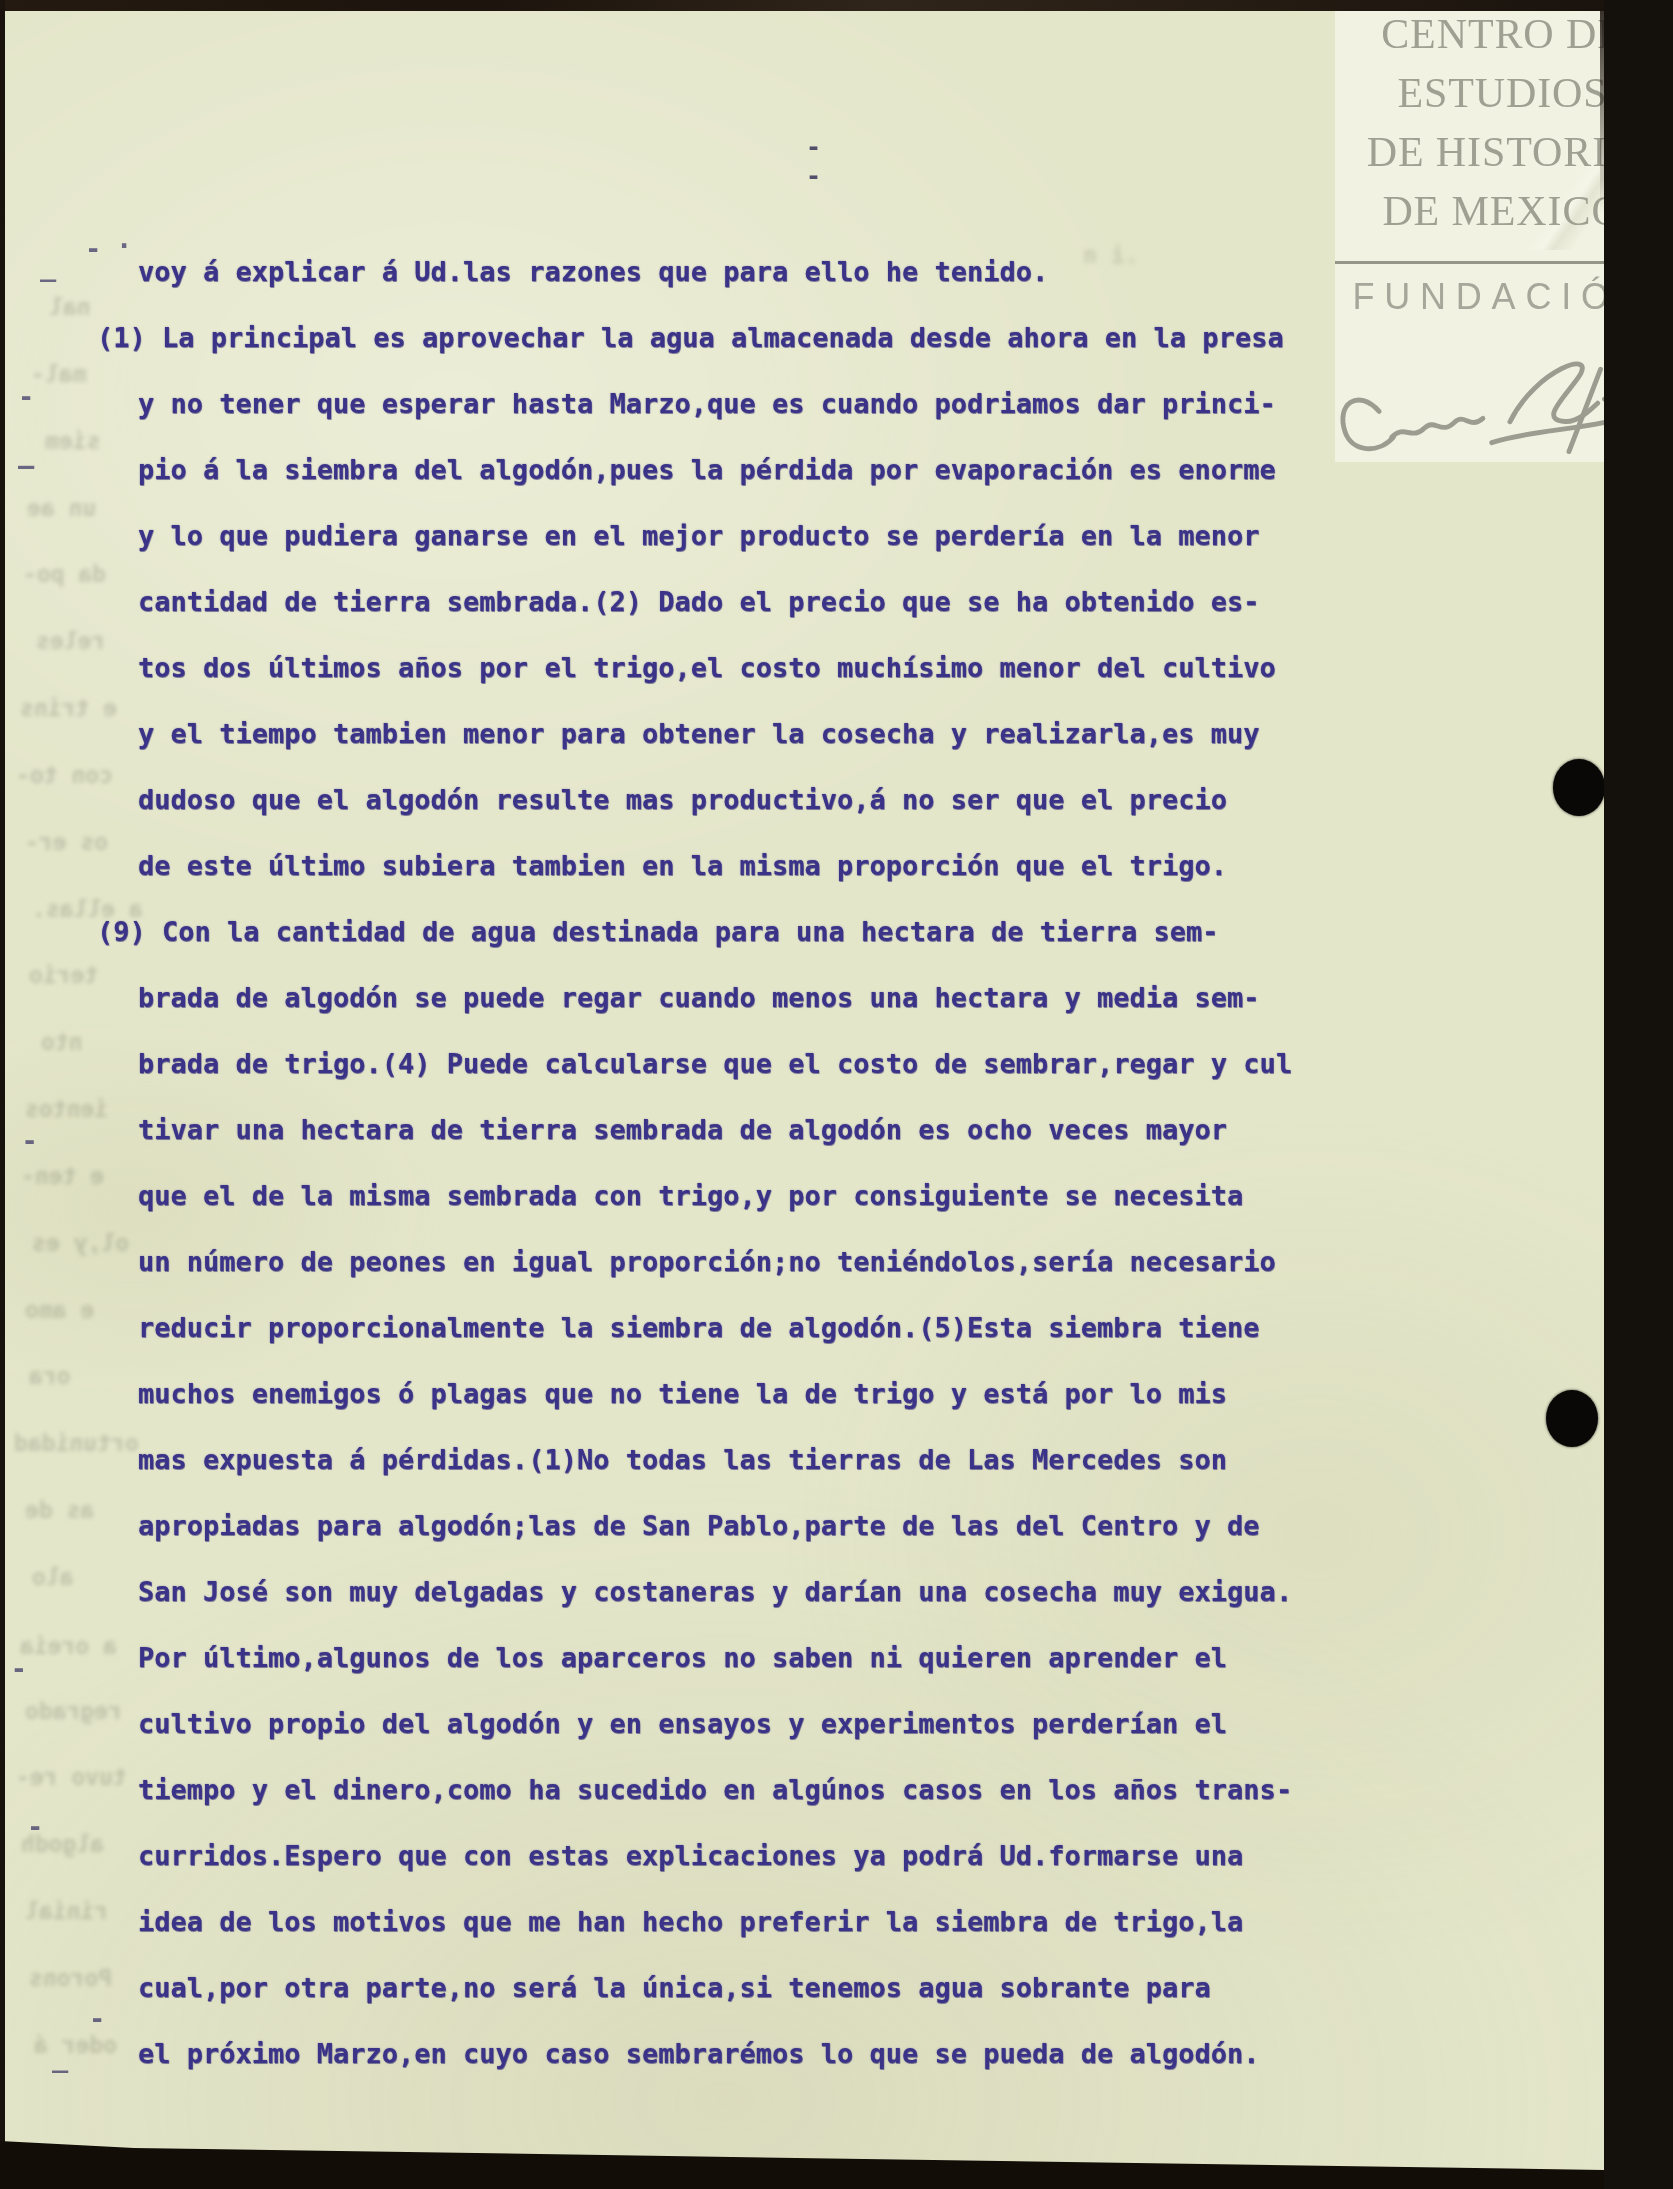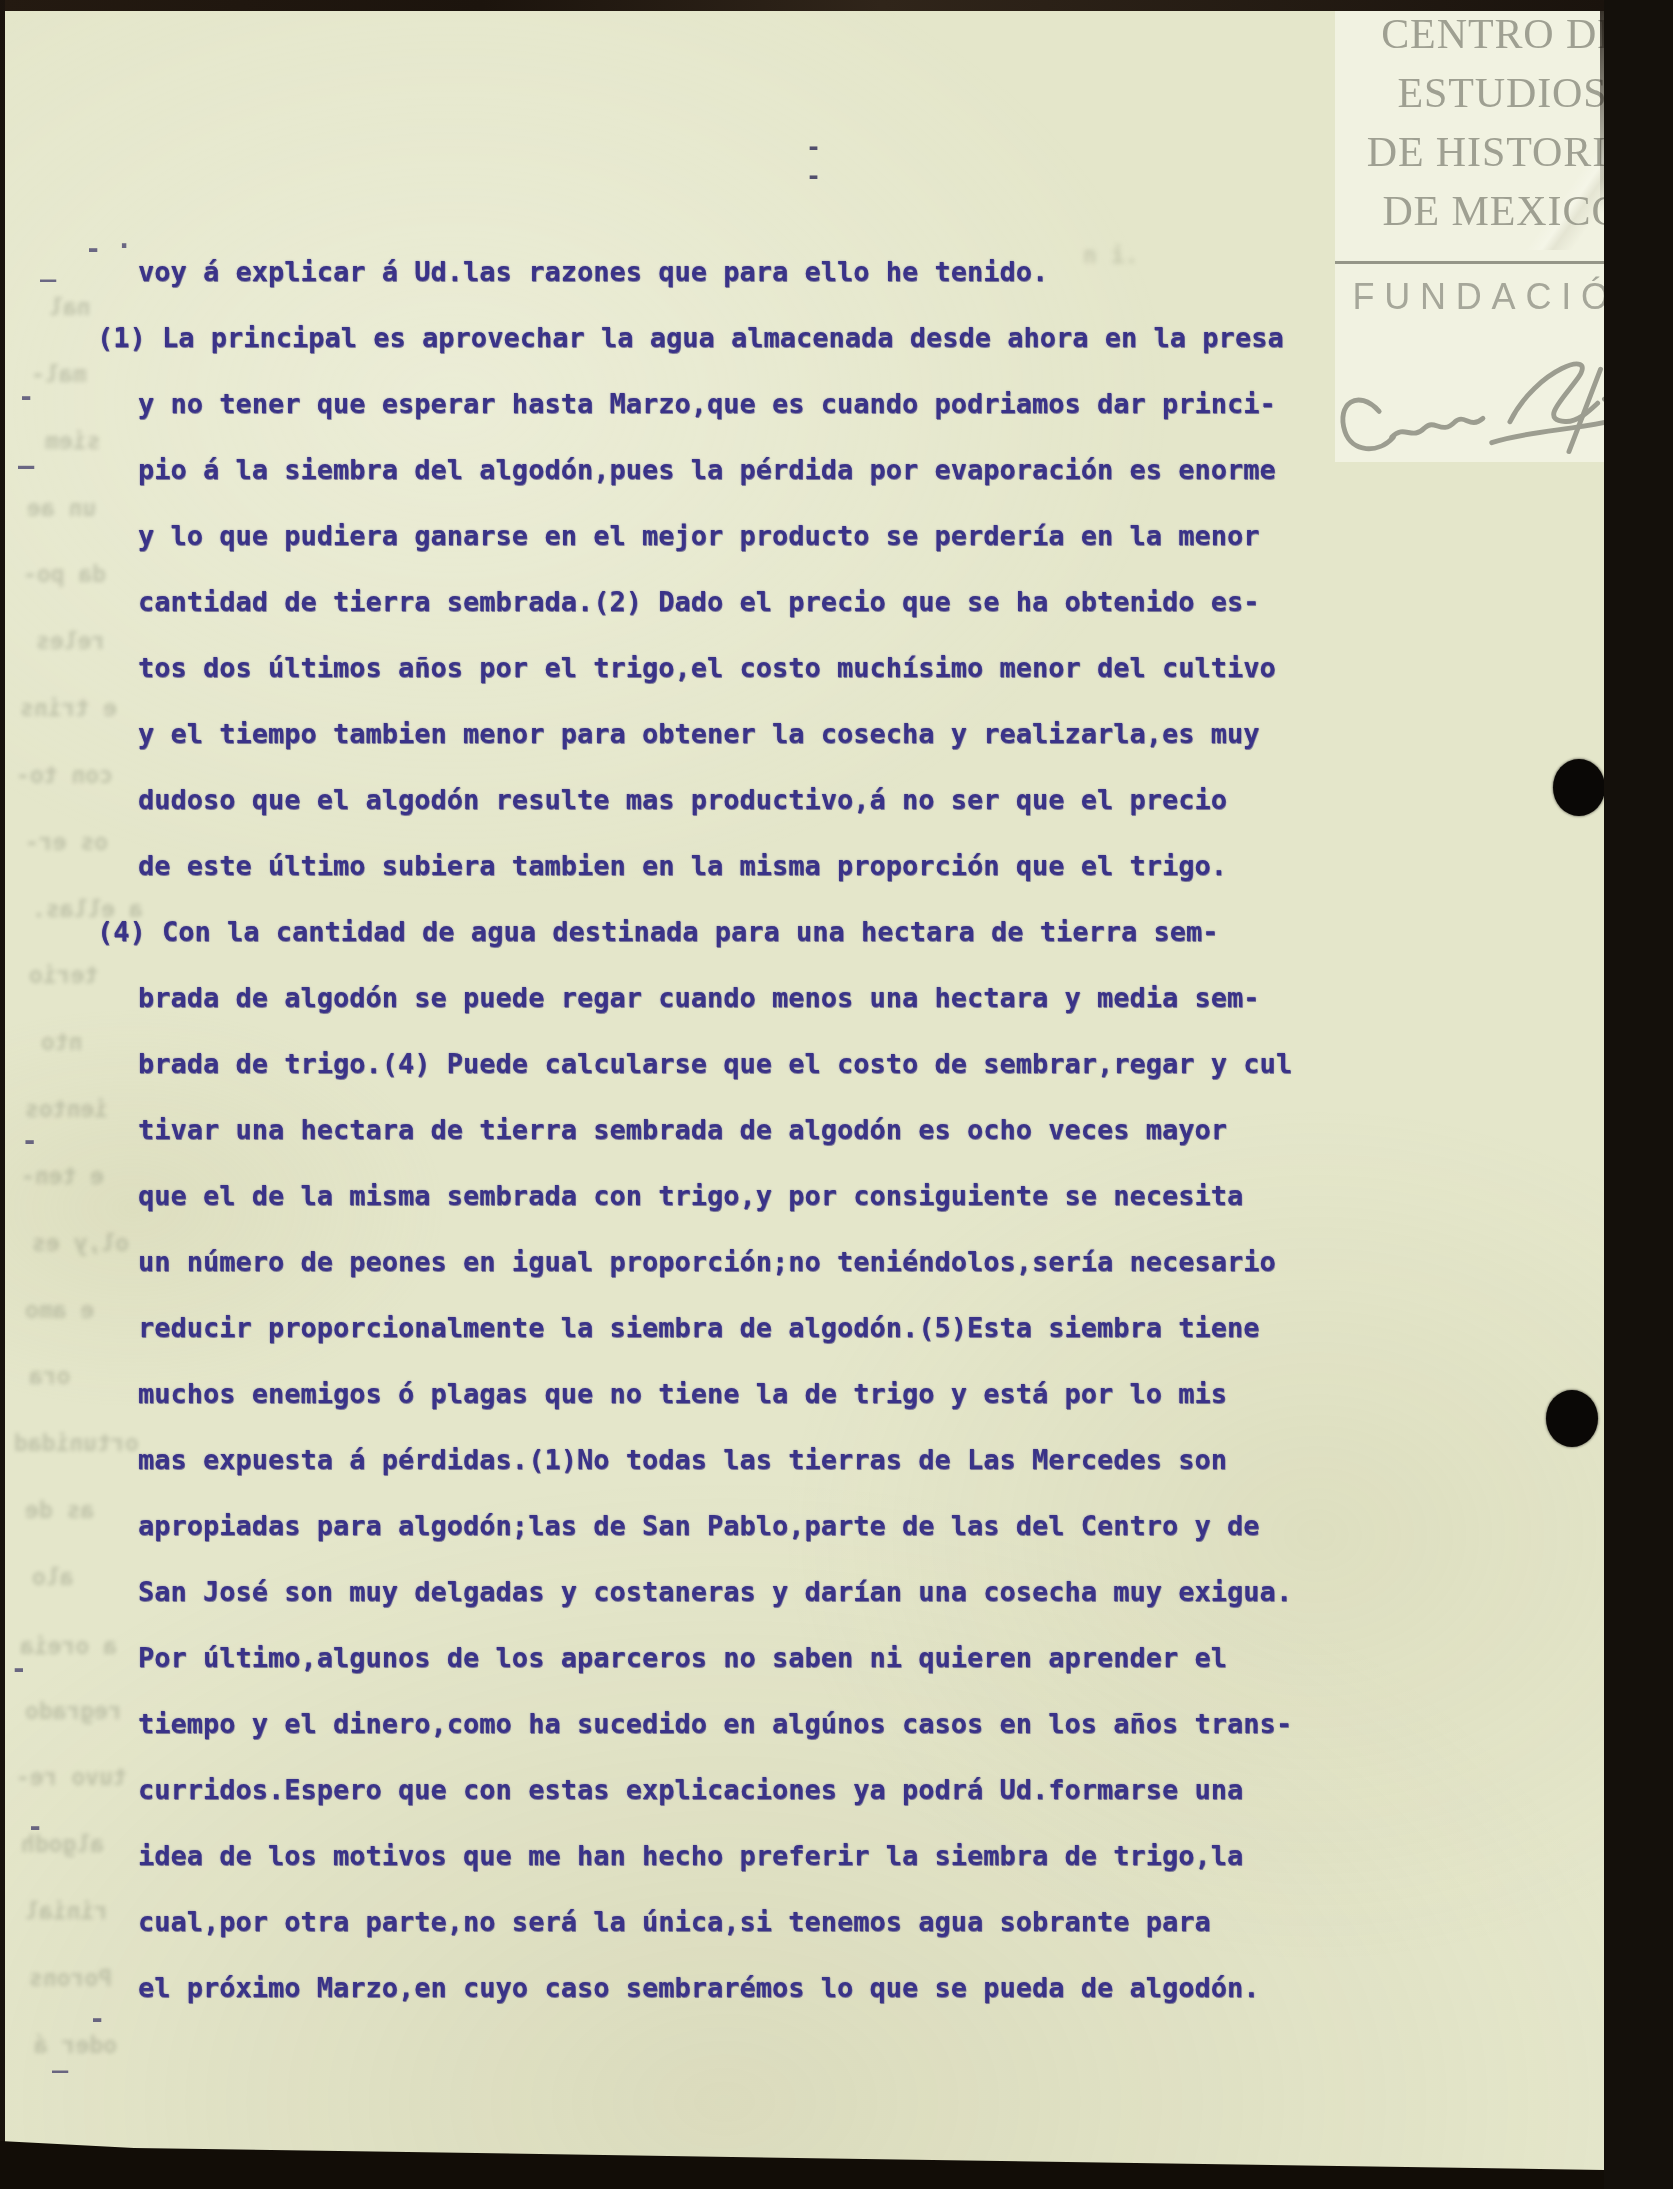--- a/index.html
+++ b/index.html
@@ -115,32 +115,33 @@
       <div class="tline cont">voy á explicar á Ud.las razones que para ello he tenido.</div>
       <div class="tline">(1) La principal es aprovechar la agua almacenada desde ahora en la presa</div>
       <div class="tline cont">y no tener que esperar hasta Marzo,que es cuando podriamos dar princi-</div>
       <div class="tline cont">pio á la siembra del algodón,pues la pérdida por evaporación es enorme</div>
       <div class="tline cont">y lo que pudiera ganarse en el mejor producto se perdería en la menor</div>
       <div class="tline cont">cantidad de tierra sembrada.(2) Dado el precio que se ha obtenido es-</div>
       <div class="tline cont">tos dos últimos años por el trigo,el costo muchísimo menor del cultivo</div>
       <div class="tline cont">y el tiempo tambien menor para obtener la cosecha y realizarla,es muy</div>
       <div class="tline cont">dudoso que el algodón resulte mas productivo,á no ser que el precio</div>
       <div class="tline cont">de este último subiera tambien en la misma proporción que el trigo.</div>
-      <div class="tline">(4) Con la cantidad de agua destinada para una hectara de tierra sem-</div>
+      <div class="tline">(9) Con la cantidad de agua destinada para una hectara de tierra sem-</div>
       <div class="tline cont">brada de algodón se puede regar cuando menos una hectara y media sem-</div>
       <div class="tline cont">brada de trigo.(4) Puede calcularse que el costo de sembrar,regar y cul</div>
       <div class="tline cont">tivar una hectara de tierra sembrada de algodón es ocho veces mayor</div>
       <div class="tline cont">que el de la misma sembrada con trigo,y por consiguiente se necesita</div>
       <div class="tline cont">un número de peones en igual proporción;no teniéndolos,sería necesario</div>
       <div class="tline cont">reducir proporcionalmente la siembra de algodón.(5)Esta siembra tiene</div>
       <div class="tline cont">muchos enemigos ó plagas que no tiene la de trigo y está por lo mis</div>
       <div class="tline cont">mas expuesta á pérdidas.(1)No todas las tierras de Las Mercedes son</div>
       <div class="tline cont">apropiadas para algodón;las de San Pablo,parte de las del Centro y de</div>
       <div class="tline cont">San José son muy delgadas y costaneras y darían una cosecha muy exigua.</div>
       <div class="tline cont">Por último,algunos de los aparceros no saben ni quieren aprender el</div>
+      <div class="tline cont">cultivo propio del algodón y en ensayos y experimentos perderían el</div>
       <div class="tline cont">tiempo y el dinero,como ha sucedido en algúnos casos en los años trans-</div>
       <div class="tline cont">curridos.Espero que con estas explicaciones ya podrá Ud.formarse una</div>
       <div class="tline cont">idea de los motivos que me han hecho preferir la siembra de trigo,la</div>
       <div class="tline cont">cual,por otra parte,no será la única,si tenemos agua sobrante para</div>
       <div class="tline cont">el próximo Marzo,en cuyo caso sembrarémos lo que se pueda de algodón.</div>
     </div>
 
   <div id="bleed-layer">
       <div class="bleed" style="left: 49px; top: 294px;">nal</div>
       <div class="bleed" style="left: 31px; top: 361px;">mal-</div>

